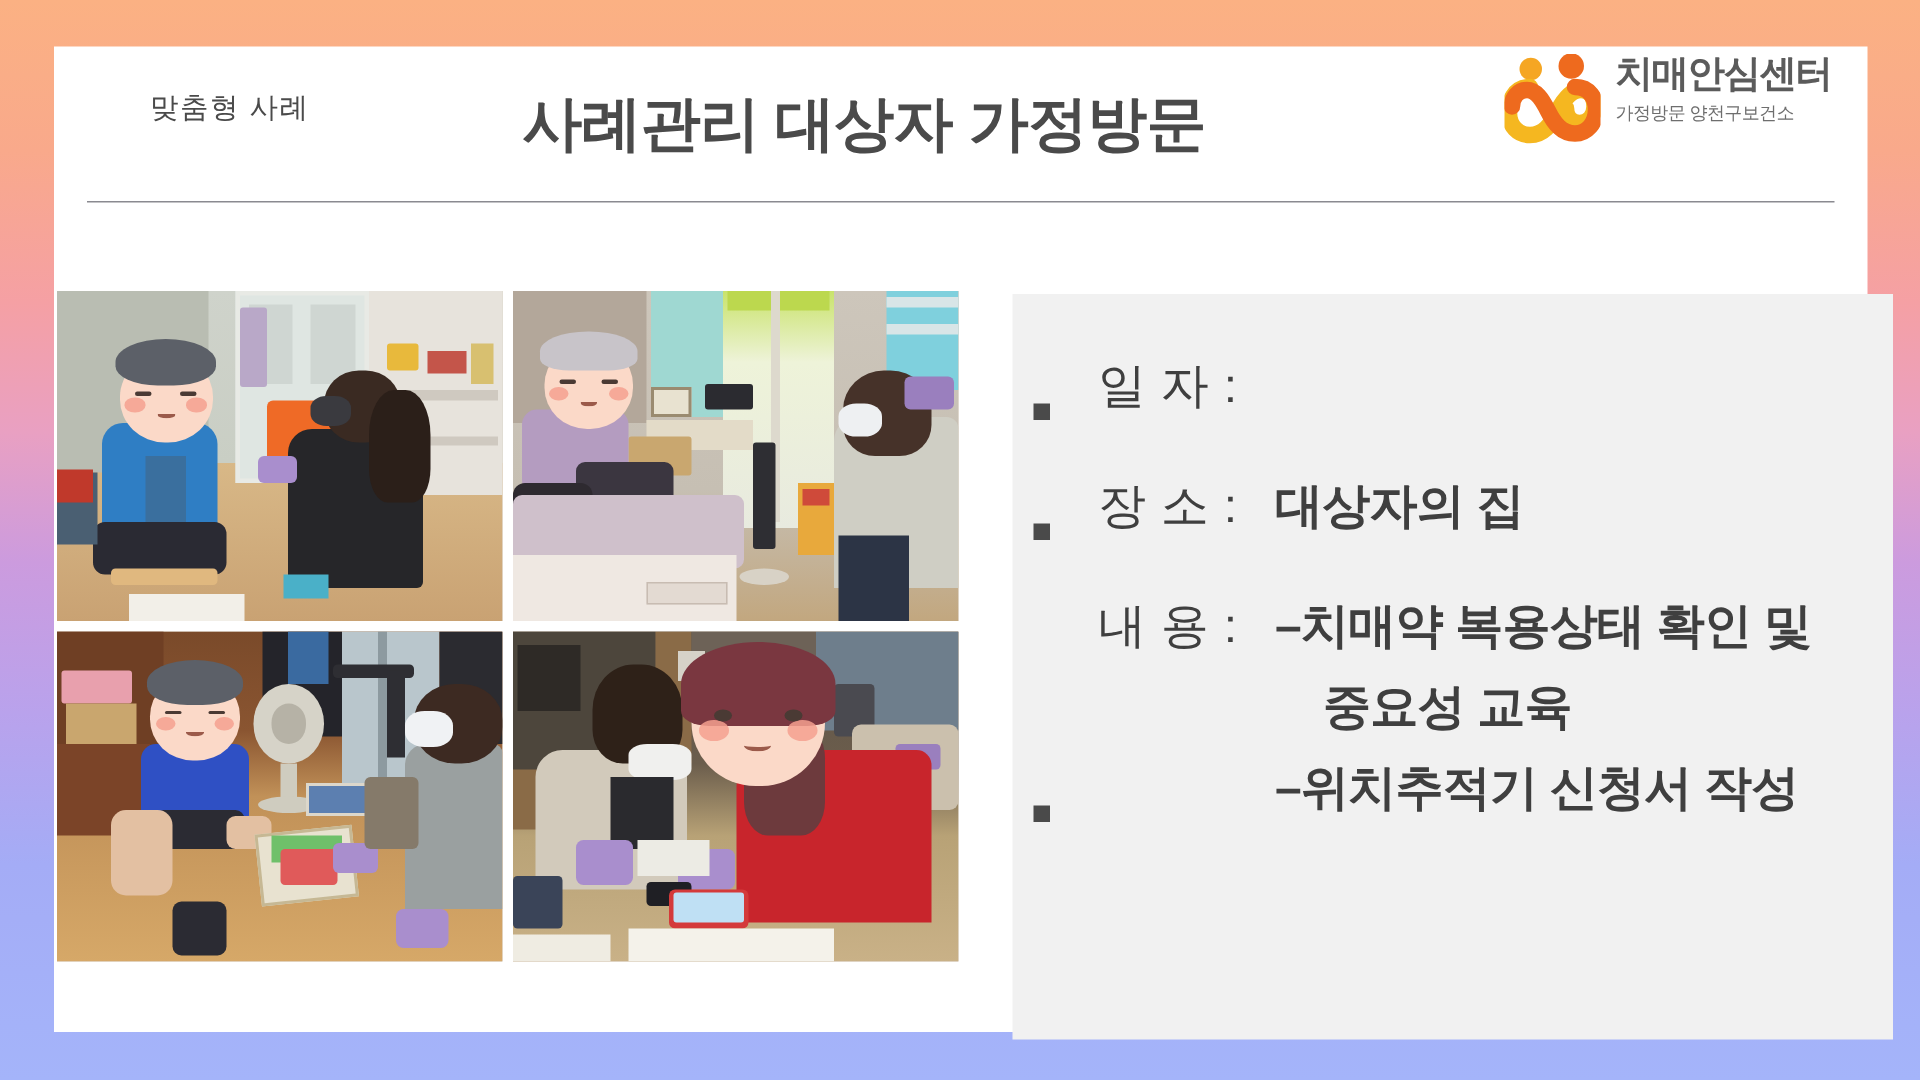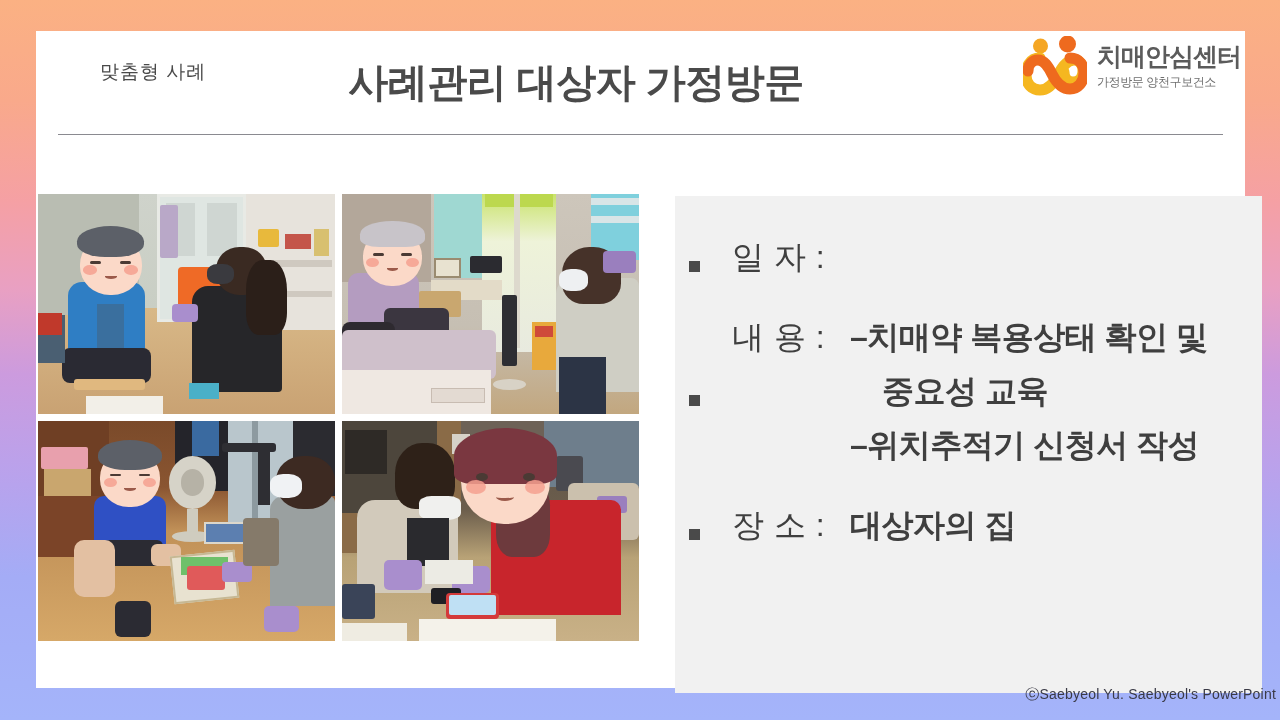--- a/index.html
+++ b/index.html
@@ -54,23 +54,22 @@
   #title-rule {
     position: absolute;
     left: 22px; top: 103px;
     width: 1165px; height: 1px;
     background: #8A8A90;
   }
 
   
   #logo-block {
     position: absolute;
-    right: 4px; top: 5px;
+    right: 24px; top: 5px;
     display: flex;
-    align-items: center;
     gap: 10px;
   }
   #logo-mark { width: 64px; height: 62px; flex: none; }
   #logo-text { display: flex; flex-direction: column; align-items: flex-start; }
   #logo-title {
     font-size: 25px; font-weight: bold;
     color: #5B5B5B; letter-spacing: -1px;
     line-height: 1.1;
     white-space: nowrap;
   }
@@ -137,21 +136,21 @@
   
   #content-panel {
     position: absolute;
     left: 639px; top: 165px;
     width: 587px; height: 497px;
     background: #F1F1F1;
     padding: 40px 14px 0 14px;
   }
   .bullet-row {
     display: flex;
-    align-items: center;
+    align-items: flex-end;
     margin-bottom: 36px;
   }
   .bullet-row:last-child { margin-bottom: 0; }
   .bullet-mark {
     width: 11px; height: 11px;
     background: #4A4A4A;
     flex: none;
     margin-top: 16px;
     margin-right: 32px;
   }
@@ -416,37 +415,36 @@
             <span class="b-label">일 자 :</span>
           </div>
         </div>
       </div>
 
 
       <div class="bullet-row">
         <div class="bullet-mark"></div>
         <div class="bullet-body">
           <div class="bullet-line">
-            <span class="b-label">내 용 :</span>
-            <span class="b-value">–치매약 복용상태 확인 및</span>
-          </div>
-          <div class="b-sub indent1">중요성 교육</div>
-          <div class="b-sub indent2">–위치추적기 신청서 작성</div>
+            <span class="b-label">장 소 :</span>
+            <span class="b-value">대상자의 집</span>
+          </div>
         </div>
       </div>
 
       <div class="bullet-row">
         <div class="bullet-mark"></div>
         <div class="bullet-body">
           <div class="bullet-line">
-            <span class="b-label">장 소 :</span>
-            <span class="b-value">대상자의 집</span>
-          </div>
+            <span class="b-label">내 용 :</span>
+            <span class="b-value">–치매약 복용상태 확인 및</span>
+          </div>
+          <div class="b-sub indent1">중요성 교육</div>
+          <div class="b-sub indent2">–위치추적기 신청서 작성</div>
         </div>
       </div>
 
     </div>
 
   </div>
 
-  <div id="footer">ⓒSaebyeol Yu.  Saebyeol's PowerPoint</div>
 
 </div>
 
 </body></html>

